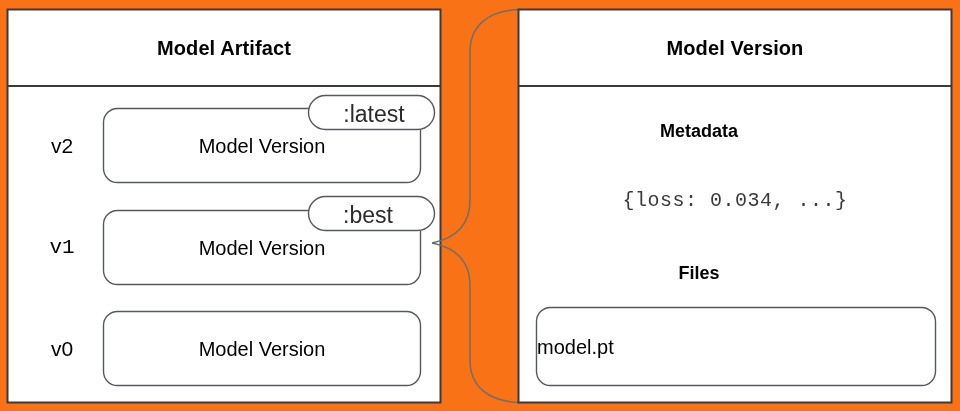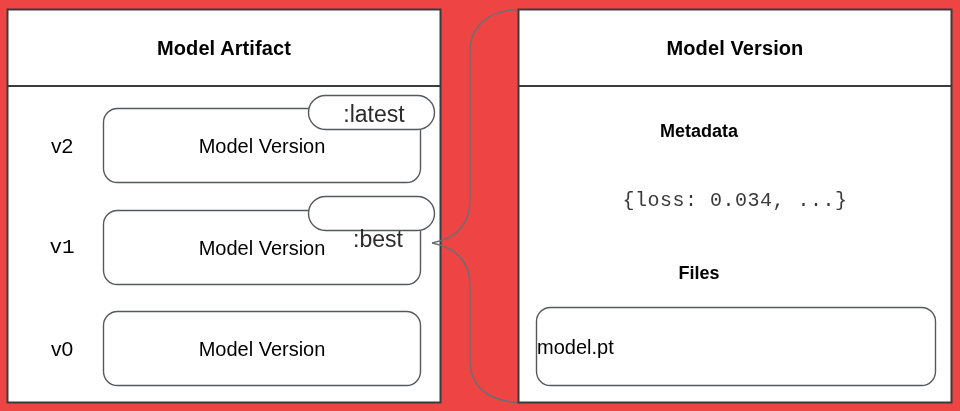--- a/index.html
+++ b/index.html
@@ -10,21 +10,21 @@
   }
   body {
     font-family: "Liberation Sans", sans-serif;
     color: #000000;
   }
   #diagram-root {
     position: relative;
     width: 960px;
     height: 411px;
     overflow: hidden;
-    background: #ef4444;
+    background: #f97316;
   }
   #diagram-svg {
     position: absolute;
     top: 0;
     left: 0;
     width: 960px;
     height: 411px;
     display: block;
   }
   .panel-outline {
@@ -130,21 +130,21 @@
   </svg>
 
   <div class="txt panel-title" style="left:8px; top:38px; width:432px;">Model Artifact</div>
 
   <div class="txt version-label" style="left:26px; top:135px; width:72px;">v2</div>
   <div class="txt box-label" style="left:104px; top:136px; width:316px;">Model Version</div>
   <div class="txt pill-label" style="left:322px; top:103px; width:104px;">:latest</div>
 
   <div class="txt version-label" style="left:26px; top:237px; width:72px;font-family:Liberation Mono, monospace;">v1</div>
   <div class="txt box-label" style="left:104px; top:238px; width:316px;">Model Version</div>
-  <div class="txt pill-label" style="left:326px; top:204px; width:104px;margin-top:24px;">:best</div>
+  <div class="txt pill-label" style="left:316px; top:204px; width:104px;">:best</div>
 
   <div class="txt version-label" style="left:26px; top:338px; width:72px;">v0</div>
   <div class="txt box-label" style="left:104px; top:339px; width:316px;">Model Version</div>
 
   <div class="txt panel-title" style="left:519px; top:38px; width:432px;">Model Version</div>
 
   <div class="txt section-head" style="left:549px; top:122px; width:300px;">Metadata</div>
   <div class="txt mono-value" style="left:519px; top:191px; width:432px;">{loss: 0.034, ...}</div>
 
   <div class="txt section-head" style="left:549px; top:264px; width:300px;">Files</div>

